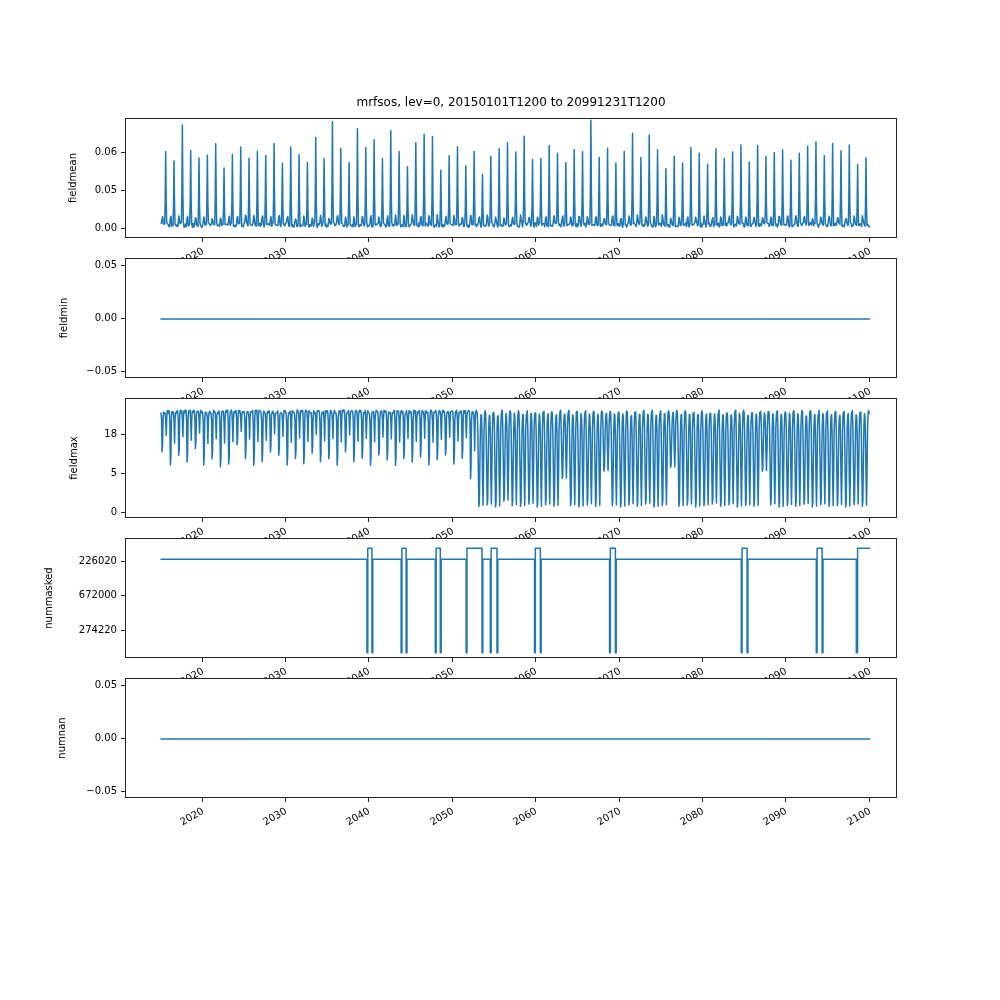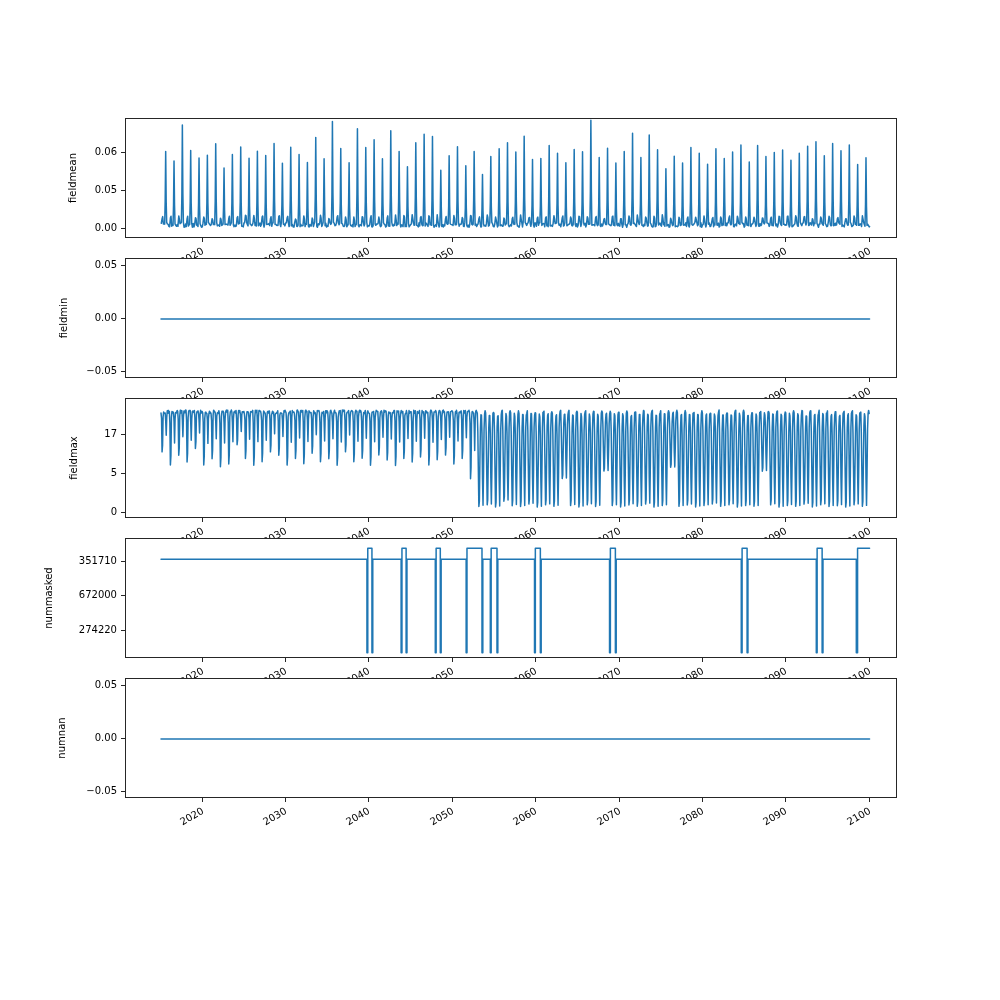--- a/index.html
+++ b/index.html
@@ -13,20 +13,21 @@
   .ytl{position:absolute;font-size:10px;line-height:12px;height:12px;text-align:right;white-space:nowrap;}
   .xtl{position:absolute;font-size:10px;line-height:12px;height:12px;width:48px;text-align:right;
        transform:rotate(-30deg);transform-origin:100% 0;white-space:nowrap;}
   .tickmark{position:absolute;background:#262626;}
   .xlabel{position:absolute;left:125px;width:772px;top:844px;text-align:center;font-size:11px;}
 </style>
 </head>
 <body>
 
 <div class="figure" id="fig">
+  <div class="fig-title">mrfsos, lev=0, 20150101T1200 to 20991231T1200</div>
 <div class="ylab" style="left: 13px; top: 171px; width: 120px;">fieldmean</div>
     <div class="tickmark" style="left: 121px; top: 227.811px; width: 4px; height: 1px;"></div>
     <div class="ytl" style="left: 20px; width: 97px; top: 221.811px;">0.00</div>
     <div class="tickmark" style="left: 121px; top: 190.075px; width: 4px; height: 1px;"></div>
     <div class="ytl" style="left: 20px; width: 97px; top: 184.075px;">0.05</div>
     <div class="tickmark" style="left: 121px; top: 152.34px; width: 4px; height: 1px;"></div>
     <div class="ytl" style="left: 20px; width: 97px; top: 146.34px;">0.06</div>
     <div class="tickmark" style="left: 201.7px; top: 238px; width: 1px; height: 4px;"></div>
     <div class="xtl" style="left: 151.7px; top: 245px;">2020</div>
     <div class="tickmark" style="left: 285.069px; top: 238px; width: 1px; height: 4px;"></div>
@@ -79,21 +80,21 @@
       <svg width="772" height="120">
         <path d="M35.02,60.00L743.57,60.00" fill="none" stroke="#1f77b4" stroke-width="1.5" stroke-linejoin="round" stroke-linecap="round"></path>
       </svg>
     </div>
     <div class="ylab" style="left: 14px; top: 451px; width: 120px;">fieldmax</div>
     <div class="tickmark" style="left: 121px; top: 511.894px; width: 4px; height: 1px;"></div>
     <div class="ytl" style="left: 20px; width: 97px; top: 505.894px;">0</div>
     <div class="tickmark" style="left: 121px; top: 472.755px; width: 4px; height: 1px;"></div>
     <div class="ytl" style="left: 20px; width: 97px; top: 466.755px;">5</div>
     <div class="tickmark" style="left: 121px; top: 433.616px; width: 4px; height: 1px;"></div>
-    <div class="ytl" style="left: 20px; width: 97px; top: 427.616px;">17</div>
+    <div class="ytl" style="left: 20px; width: 97px; top: 427.616px;">18</div>
     <div class="tickmark" style="left: 201.7px; top: 518px; width: 1px; height: 4px;"></div>
     <div class="xtl" style="left: 151.7px; top: 525px;">2020</div>
     <div class="tickmark" style="left: 285.069px; top: 518px; width: 1px; height: 4px;"></div>
     <div class="xtl" style="left: 235.069px; top: 525px;">2030</div>
     <div class="tickmark" style="left: 368.438px; top: 518px; width: 1px; height: 4px;"></div>
     <div class="xtl" style="left: 318.438px; top: 525px;">2040</div>
     <div class="tickmark" style="left: 451.808px; top: 518px; width: 1px; height: 4px;"></div>
     <div class="xtl" style="left: 401.808px; top: 525px;">2050</div>
     <div class="tickmark" style="left: 535.177px; top: 518px; width: 1px; height: 4px;"></div>
     <div class="xtl" style="left: 485.177px; top: 525px;">2060</div>
@@ -109,21 +110,21 @@
       <svg width="772" height="120">
         <path d="M35.02,14.07L35.54,19.13L36.06,52.87L36.58,46.10L37.10,17.96L37.62,13.03L38.14,14.42L38.66,14.19L39.18,14.05L39.70,21.81L40.23,36.16L40.75,18.33L41.27,11.77L41.79,14.26L42.31,11.38L42.83,13.88L43.35,12.39L43.87,24.21L44.39,66.08L44.92,56.76L45.44,18.36L45.96,12.58L46.48,14.05L47.00,12.82L47.52,13.76L48.04,22.12L48.56,44.06L49.08,20.06L49.60,13.55L50.13,14.15L50.65,13.28L51.17,11.44L51.69,12.37L52.21,20.40L52.73,56.22L53.25,48.83L53.77,16.77L54.29,11.36L54.82,11.33L55.34,14.05L55.86,11.71L56.38,21.25L56.90,37.64L57.42,18.38L57.94,12.00L58.46,12.30L58.98,13.73L59.50,11.09L60.03,11.29L60.55,21.03L61.07,62.96L61.59,54.12L62.11,18.59L62.63,12.46L63.15,11.38L63.67,11.40L64.19,11.58L64.72,23.15L65.24,41.32L65.76,19.84L66.28,12.61L66.80,11.92L67.32,12.71L67.84,13.58L68.36,11.43L68.88,18.73L69.40,49.47L69.93,42.76L70.45,15.70L70.97,12.74L71.49,12.96L72.01,11.88L72.53,13.98L73.05,20.98L73.57,34.02L74.09,16.20L74.62,11.26L75.14,12.71L75.66,14.05L76.18,12.48L76.70,13.71L77.22,23.20L77.74,66.01L78.26,57.18L78.78,19.07L79.31,13.38L79.83,13.10L80.35,14.22L80.87,14.55L81.39,21.75L81.91,44.36L82.43,19.83L82.95,14.34L83.47,12.14L83.99,14.18L84.52,13.44L85.04,14.59L85.56,21.69L86.08,59.71L86.60,51.24L87.12,16.25L87.64,11.14L88.16,12.18L88.68,12.57L89.21,13.85L89.73,22.15L90.25,39.72L90.77,17.51L91.29,14.00L91.81,13.47L92.33,14.43L92.85,11.77L93.37,14.28L93.89,24.50L94.42,67.77L94.94,58.41L95.46,17.71L95.98,12.13L96.50,13.08L97.02,12.11L97.54,13.40L98.06,23.88L98.58,44.00L99.11,19.79L99.63,13.12L100.15,11.41L100.67,11.14L101.19,13.23L101.71,11.30L102.23,23.90L102.75,65.05L103.27,56.24L103.79,17.92L104.32,12.72L104.84,12.30L105.36,10.97L105.88,13.14L106.40,23.60L106.92,42.67L107.44,19.96L107.96,13.04L108.48,13.18L109.01,12.10L109.53,14.03L110.05,11.44L110.57,19.84L111.09,45.76L111.61,40.66L112.13,15.73L112.65,11.39L113.17,13.59L113.69,11.39L114.22,14.18L114.74,20.11L115.26,32.52L115.78,15.94L116.30,12.72L116.82,12.68L117.34,13.42L117.86,12.45L118.38,14.60L118.91,20.65L119.43,59.44L119.95,51.77L120.47,18.39L120.99,12.72L121.51,12.86L122.03,12.76L122.55,13.94L123.07,20.67L123.60,40.28L124.12,18.52L124.64,12.79L125.16,12.54L125.68,13.10L126.20,13.23L126.72,11.39L127.24,24.27L127.76,66.25L128.28,57.46L128.81,18.18L129.33,11.36L129.85,12.88L130.37,13.51L130.89,11.24L131.41,24.44L131.93,42.61L132.45,18.26L132.97,11.48L133.50,11.56L134.02,12.20L134.54,12.18L135.06,14.70L135.58,21.55L136.10,62.68L136.62,53.94L137.14,18.55L137.66,12.06L138.18,13.05L138.71,13.65L139.23,14.57L139.75,22.01L140.27,41.30L140.79,19.81L141.31,13.23L141.83,12.44L142.35,12.26L142.87,14.27L143.40,12.03L143.92,20.30L144.44,52.87L144.96,45.90L145.48,16.08L146.00,14.16L146.52,12.24L147.04,14.28L147.56,13.20L148.08,19.20L148.61,34.85L149.13,16.38L149.65,14.52L150.17,14.36L150.69,13.56L151.21,13.95L151.73,11.78L152.25,22.03L152.77,56.16L153.30,48.99L153.82,16.27L154.34,14.15L154.86,13.81L155.38,14.31L155.90,14.45L156.42,20.76L156.94,37.48L157.46,19.34L157.98,11.68L158.51,12.94L159.03,11.28L159.55,12.52L160.07,13.79L160.59,22.91L161.11,66.08L161.63,57.65L162.15,17.39L162.67,14.30L163.20,13.34L163.72,13.27L164.24,12.08L164.76,22.80L165.28,43.15L165.80,18.24L166.32,11.60L166.84,13.35L167.36,13.15L167.88,12.96L168.41,14.62L168.93,21.53L169.45,59.55L169.97,51.10L170.49,17.67L171.01,11.14L171.53,11.11L172.05,12.79L172.57,12.87L173.10,22.42L173.62,38.92L174.14,19.53L174.66,11.69L175.18,11.39L175.70,12.97L176.22,12.72L176.74,11.41L177.26,23.02L177.79,64.75L178.31,55.89L178.83,18.42L179.35,11.89L179.87,11.15L180.39,12.69L180.91,12.36L181.43,21.60L181.95,42.41L182.47,20.33L183.00,11.84L183.52,13.38L184.04,13.49L184.56,13.72L185.08,13.49L185.60,20.02L186.12,54.25L186.64,47.01L187.16,17.25L187.69,11.64L188.21,14.43L188.73,13.46L189.25,13.83L189.77,20.66L190.29,35.65L190.81,17.03L191.33,11.59L191.85,11.82L192.37,12.07L192.90,11.49L193.42,13.82L193.94,23.43L194.46,62.81L194.98,54.17L195.50,18.62L196.02,13.36L196.54,13.58L197.06,14.17L197.59,12.58L198.11,23.05L198.63,42.03L199.15,18.85L199.67,11.65L200.19,14.02L200.71,11.72L201.23,12.00L201.75,13.34L202.27,21.75L202.80,59.64L203.32,51.46L203.84,17.05L204.36,11.79L204.88,11.32L205.40,13.36L205.92,14.34L206.44,22.83L206.96,39.64L207.49,18.11L208.01,12.95L208.53,11.17L209.05,13.76L209.57,13.42L210.09,14.27L210.61,22.73L211.13,66.15L211.65,57.62L212.17,17.98L212.70,14.40L213.22,11.88L213.74,12.23L214.26,11.56L214.78,24.56L215.30,43.10L215.82,18.61L216.34,11.09L216.86,12.77L217.39,11.68L217.91,11.06L218.43,11.36L218.95,21.30L219.47,52.84L219.99,45.74L220.51,15.67L221.03,13.46L221.55,13.10L222.08,12.38L222.60,11.55L223.12,19.52L223.64,36.05L224.16,17.90L224.68,13.26L225.20,12.07L225.72,11.57L226.24,11.97L226.76,12.77L227.29,23.27L227.81,62.67L228.33,54.84L228.85,16.66L229.37,12.76L229.89,11.20L230.41,12.45L230.93,12.38L231.45,23.69L231.98,42.20L232.50,17.91L233.02,13.00L233.54,11.25L234.06,13.03L234.58,11.54L235.10,12.95L235.62,22.14L236.14,59.29L236.66,51.51L237.19,17.76L237.71,13.41L238.23,14.46L238.75,13.34L239.27,11.49L239.79,21.58L240.31,39.15L240.83,20.06L241.35,13.22L241.88,11.86L242.40,13.70L242.92,14.18L243.44,14.54L243.96,22.14L244.48,66.18L245.00,57.63L245.52,19.10L246.04,13.21L246.56,13.09L247.09,13.36L247.61,12.51L248.13,22.68L248.65,42.83L249.17,18.63L249.69,14.29L250.21,11.37L250.73,11.90L251.25,12.31L251.78,12.39L252.30,21.65L252.82,55.95L253.34,48.82L253.86,18.99L254.38,13.41L254.90,12.41L255.42,11.76L255.94,13.41L256.46,22.03L256.99,38.27L257.51,18.60L258.03,11.13L258.55,13.15L259.07,12.12L259.59,11.78L260.11,12.44L260.63,22.07L261.15,60.88L261.68,53.16L262.20,16.52L262.72,13.02L263.24,14.25L263.76,13.34L264.28,13.82L264.80,20.85L265.32,40.03L265.84,19.50L266.37,13.67L266.89,14.18L267.41,13.12L267.93,11.50L268.45,11.54L268.97,22.03L269.49,66.42L270.01,57.39L270.53,18.30L271.05,11.76L271.58,12.97L272.10,12.53L272.62,12.08L273.14,22.47L273.66,42.90L274.18,19.75L274.70,14.36L275.22,11.61L275.74,13.48L276.27,13.89L276.79,12.39L277.31,20.14L277.83,59.45L278.35,51.58L278.87,16.79L279.39,14.53L279.91,14.17L280.43,11.60L280.95,14.44L281.48,22.59L282.00,39.42L282.52,19.01L283.04,11.60L283.56,14.20L284.08,12.82L284.60,13.05L285.12,12.68L285.64,22.44L286.17,63.06L286.69,54.15L287.21,19.40L287.73,11.35L288.25,14.38L288.77,13.21L289.29,11.68L289.81,21.72L290.33,42.28L290.85,20.18L291.38,12.57L291.90,14.00L292.42,13.40L292.94,14.47L293.46,11.48L293.98,20.53L294.50,57.89L295.02,50.36L295.54,18.36L296.07,11.54L296.59,13.70L297.11,13.17L297.63,12.74L298.15,20.18L298.67,39.34L299.19,17.05L299.71,11.74L300.23,12.14L300.75,13.78L301.28,13.26L301.80,13.47L302.32,23.80L302.84,66.06L303.36,57.05L303.88,19.26L304.40,12.28L304.92,11.14L305.44,12.00L305.97,13.80L306.49,22.26L307.01,43.32L307.53,18.04L308.05,13.03L308.57,12.93L309.09,13.06L309.61,11.56L310.13,12.80L310.65,22.43L311.18,60.64L311.70,52.24L312.22,17.65L312.74,13.39L313.26,11.53L313.78,11.67L314.30,13.29L314.82,21.98L315.34,40.48L315.87,18.30L316.39,12.84L316.91,11.35L317.43,11.07L317.95,13.72L318.47,12.91L318.99,19.87L319.51,56.09L320.03,48.76L320.56,17.98L321.08,12.95L321.60,13.29L322.12,12.84L322.64,12.95L323.16,22.02L323.68,38.30L324.20,18.81L324.72,12.64L325.24,12.27L325.77,11.87L326.29,12.05L326.81,13.46L327.33,21.82L327.85,65.04L328.37,56.36L328.89,19.82L329.41,12.82L329.93,14.18L330.46,11.21L330.98,13.90L331.50,23.76L332.02,42.08L332.54,20.87L333.06,13.29L333.58,12.96L334.10,13.67L334.62,12.85L335.14,11.81L335.67,20.51L336.19,59.39L336.71,51.17L337.23,16.72L337.75,11.49L338.27,12.97L338.79,14.09L339.31,11.56L339.83,23.13L340.36,38.83L340.88,18.37L341.40,12.65L341.92,12.30L342.44,12.50L342.96,11.28L343.48,13.70L344.00,23.96L344.52,79.66L345.04,68.68L345.57,20.32L346.09,12.69L346.61,12.60L347.13,13.77L347.65,14.10L348.17,26.01L348.69,51.49L349.21,21.20L349.73,12.35L350.26,11.40L350.78,13.12L351.30,14.10L351.82,32.55L352.34,70.39L352.86,107.38L353.38,102.51L353.90,62.19L354.42,29.26L354.94,15.73L355.47,16.16L355.99,34.20L356.51,80.32L357.03,106.35L357.55,72.91L358.07,30.20L358.59,15.22L359.11,11.66L359.63,13.89L360.16,32.97L360.68,69.38L361.20,105.81L361.72,100.91L362.24,61.61L362.76,29.09L363.28,16.52L363.80,16.58L364.32,34.69L364.85,79.08L365.37,104.92L365.89,71.29L366.41,30.55L366.93,14.30L367.45,13.45L367.97,14.22L368.49,32.66L369.01,71.51L369.53,108.03L370.06,103.19L370.58,63.32L371.10,27.98L371.62,17.26L372.14,16.72L372.66,34.45L373.18,80.69L373.70,107.03L374.22,73.12L374.75,30.29L375.27,15.61L375.79,11.93L376.31,11.23L376.83,31.69L377.35,67.51L377.87,102.17L378.39,97.37L378.91,58.46L379.43,27.95L379.96,14.55L380.48,17.26L381.00,33.47L381.52,76.38L382.04,101.10L382.56,69.13L383.08,29.03L383.60,13.27L384.12,11.81L384.65,13.64L385.17,32.17L385.69,70.19L386.21,106.67L386.73,101.54L387.25,61.59L387.77,28.68L388.29,14.22L388.81,17.28L389.33,35.36L389.86,80.02L390.38,105.55L390.90,71.42L391.42,30.10L391.94,15.35L392.46,11.82L392.98,14.38L393.50,33.65L394.02,70.29L394.55,107.38L395.07,102.24L395.59,62.31L396.11,28.77L396.63,15.38L397.15,15.88L397.67,35.87L398.19,79.79L398.71,106.39L399.23,71.61L399.76,28.63L400.28,16.26L400.80,14.22L401.32,11.72L401.84,31.89L402.36,69.73L402.88,105.07L403.40,100.08L403.92,61.16L404.45,27.96L404.97,14.44L405.49,14.83L406.01,34.34L406.53,78.53L407.05,104.16L407.57,71.29L408.09,28.29L408.61,16.43L409.13,13.68L409.66,14.03L410.18,34.88L410.70,70.88L411.22,108.06L411.74,103.20L412.26,63.14L412.78,27.18L413.30,15.11L413.82,17.86L414.35,36.21L414.87,80.88L415.39,107.18L415.91,72.97L416.43,28.75L416.95,13.33L417.47,13.11L417.99,12.25L418.51,34.50L419.04,69.49L419.56,105.81L420.08,100.82L420.60,61.80L421.12,27.08L421.64,16.20L422.16,14.75L422.68,35.77L423.20,78.95L423.72,104.87L424.25,71.55L424.77,29.21L425.29,14.49L425.81,12.72L426.33,14.19L426.85,34.73L427.37,70.45L427.89,107.36L428.41,102.22L428.94,62.34L429.46,27.29L429.98,17.10L430.50,15.77L431.02,35.43L431.54,80.59L432.06,106.29L432.58,72.65L433.10,28.83L433.62,15.75L434.15,12.10L434.67,11.38L435.19,28.46L435.71,54.48L436.23,79.57L436.75,75.92L437.27,47.87L437.79,23.47L438.31,15.63L438.84,15.17L439.36,28.46L439.88,60.13L440.40,78.95L440.92,54.70L441.44,25.65L441.96,15.60L442.48,12.74L443.00,11.36L443.52,32.54L444.05,70.79L444.57,106.56L445.09,101.54L445.61,62.12L446.13,29.07L446.65,16.03L447.17,16.54L447.69,35.93L448.21,79.39L448.74,105.59L449.26,71.24L449.78,29.90L450.30,13.83L450.82,12.21L451.34,13.05L451.86,33.54L452.38,71.87L452.90,108.03L453.42,103.11L453.95,62.20L454.47,28.88L454.99,14.47L455.51,17.63L456.03,34.75L456.55,80.16L457.07,107.08L457.59,73.10L458.11,31.58L458.64,15.71L459.16,12.79L459.68,11.79L460.20,33.58L460.72,69.55L461.24,105.84L461.76,100.83L462.28,61.56L462.80,28.75L463.33,14.93L463.85,17.66L464.37,34.14L464.89,79.34L465.41,104.81L465.93,71.73L466.45,31.16L466.97,15.22L467.49,12.37L468.01,12.42L468.54,33.17L469.06,71.20L469.58,107.41L470.10,102.39L470.62,62.61L471.14,29.34L471.66,15.21L472.18,16.93L472.70,36.21L473.23,79.75L473.75,106.35L474.27,72.56L474.79,30.47L475.31,14.26L475.83,12.01L476.35,13.31L476.87,25.22L477.39,48.94L477.91,72.10L478.44,69.06L478.96,44.13L479.48,23.01L480.00,15.39L480.52,14.23L481.04,25.63L481.56,55.54L482.08,71.51L482.60,50.42L483.13,25.04L483.65,14.88L484.17,12.33L484.69,14.02L485.21,32.41L485.73,70.23L486.25,106.56L486.77,101.65L487.29,61.78L487.81,28.99L488.34,14.64L488.86,16.60L489.38,35.73L489.90,79.54L490.42,105.72L490.94,71.65L491.46,30.24L491.98,15.64L492.50,13.26L493.03,13.28L493.55,34.24L494.07,70.90L494.59,108.04L495.11,103.18L495.63,62.70L496.15,27.86L496.67,14.81L497.19,16.87L497.71,35.57L498.24,80.66L498.76,107.10L499.28,73.05L499.80,30.67L500.32,14.41L500.84,11.91L501.36,13.80L501.88,34.49L502.40,69.39L502.93,105.90L503.45,100.90L503.97,62.04L504.49,29.08L505.01,17.49L505.53,16.50L506.05,35.45L506.57,79.33L507.09,104.81L507.62,71.46L508.14,29.66L508.66,13.78L509.18,13.02L509.70,13.02L510.22,34.15L510.74,71.27L511.26,107.29L511.78,102.25L512.30,61.87L512.83,27.38L513.35,15.53L513.87,15.44L514.39,35.08L514.91,79.66L515.43,106.45L515.95,71.95L516.47,29.03L516.99,16.65L517.52,11.41L518.04,11.92L518.56,32.97L519.08,69.97L519.60,105.08L520.12,100.34L520.64,60.94L521.16,27.62L521.68,15.18L522.20,16.06L522.73,35.17L523.25,78.81L523.77,104.12L524.29,70.89L524.81,28.58L525.33,14.81L525.85,12.10L526.37,11.28L526.89,32.40L527.42,71.43L527.94,108.05L528.46,102.91L528.98,61.83L529.50,28.72L530.02,16.24L530.54,16.81L531.06,35.35L531.58,80.89L532.10,107.13L532.63,73.07L533.15,28.82L533.67,15.20L534.19,13.66L534.71,11.67L535.23,34.11L535.75,70.07L536.27,106.58L536.79,101.60L537.32,62.04L537.84,27.49L538.36,14.79L538.88,14.95L539.40,34.58L539.92,79.09L540.44,105.70L540.96,71.72L541.48,29.61L542.00,14.14L542.53,11.71L543.05,13.37L543.57,24.61L544.09,46.84L544.61,68.32L545.13,65.38L545.65,41.11L546.17,22.77L546.69,14.79L547.22,13.25L547.74,24.73L548.26,52.56L548.78,67.89L549.30,47.50L549.82,22.25L550.34,13.73L550.86,11.35L551.38,13.65L551.90,33.03L552.43,70.45L552.95,107.31L553.47,102.27L553.99,61.62L554.51,29.90L555.03,16.16L555.55,15.59L556.07,35.35L556.59,80.05L557.12,106.46L557.64,72.11L558.16,30.35L558.68,14.34L559.20,11.61L559.72,13.73L560.24,31.86L560.76,69.88L561.28,105.88L561.81,100.89L562.33,61.57L562.85,27.52L563.37,15.45L563.89,15.90L564.41,34.54L564.93,79.41L565.45,104.94L565.97,71.14L566.49,29.44L567.02,14.26L567.54,14.41L568.06,13.45L568.58,33.59L569.10,70.86L569.62,108.04L570.14,103.07L570.66,62.75L571.18,27.64L571.71,15.38L572.23,15.95L572.75,33.91L573.27,80.84L573.79,107.11L574.31,72.70L574.83,30.14L575.35,15.09L575.87,11.72L576.39,14.09L576.92,32.15L577.44,70.24L577.96,106.57L578.48,101.57L579.00,61.75L579.52,28.90L580.04,16.19L580.56,14.95L581.08,36.02L581.61,79.53L582.13,105.71L582.65,72.17L583.17,30.57L583.69,15.52L584.21,14.23L584.73,14.46L585.25,32.13L585.77,69.22L586.29,105.04L586.82,100.11L587.34,61.33L587.86,28.87L588.38,15.09L588.90,17.22L589.42,33.62L589.94,78.78L590.46,104.06L590.98,71.16L591.51,30.09L592.03,16.61L592.55,13.20L593.07,11.03L593.59,33.43L594.11,70.23L594.63,107.36L595.15,102.29L595.67,62.73L596.19,29.72L596.72,16.01L597.24,16.06L597.76,33.74L598.28,79.77L598.80,106.40L599.32,72.01L599.84,30.85L600.36,15.67L600.88,14.03L601.41,14.20L601.93,32.21L602.45,69.15L602.97,105.83L603.49,100.85L604.01,61.39L604.53,28.35L605.05,15.88L605.57,16.71L606.10,33.34L606.62,78.93L607.14,104.81L607.66,71.23L608.18,28.74L608.70,14.46L609.22,11.73L609.74,11.21L610.26,34.64L610.78,71.20L611.31,108.09L611.83,102.90L612.35,62.34L612.87,29.67L613.39,14.28L613.91,16.99L614.43,36.52L614.95,80.34L615.47,107.02L616.00,72.32L616.52,29.15L617.04,13.77L617.56,11.14L618.08,13.09L618.60,32.69L619.12,69.77L619.64,106.61L620.16,101.76L620.68,61.12L621.21,27.52L621.73,16.70L622.25,16.47L622.77,35.03L623.29,79.60L623.81,105.68L624.33,71.98L624.85,29.17L625.37,16.65L625.90,13.67L626.42,14.16L626.94,34.72L627.46,71.19L627.98,107.29L628.50,102.29L629.02,61.28L629.54,29.05L630.06,14.92L630.58,16.93L631.11,34.53L631.63,80.37L632.15,106.43L632.67,72.00L633.19,28.62L633.71,13.59L634.23,14.02L634.75,12.58L635.27,25.30L635.80,49.48L636.32,72.16L636.84,68.94L637.36,44.20L637.88,22.55L638.40,13.81L638.92,16.26L639.44,27.90L639.96,55.02L640.48,71.49L641.01,49.98L641.53,23.55L642.05,13.09L642.57,12.46L643.09,14.02L643.61,32.31L644.13,69.28L644.65,105.87L645.17,100.82L645.70,60.84L646.22,28.65L646.74,14.88L647.26,15.55L647.78,33.98L648.30,79.18L648.82,104.84L649.34,71.44L649.86,28.62L650.38,15.85L650.91,12.42L651.43,12.00L651.95,33.62L652.47,71.06L652.99,108.05L653.51,102.96L654.03,62.76L654.55,27.67L655.07,15.31L655.60,16.45L656.12,34.95L656.64,80.69L657.16,107.20L657.68,73.10L658.20,29.70L658.72,15.54L659.24,13.02L659.76,13.92L660.29,32.04L660.81,70.50L661.33,106.56L661.85,101.68L662.37,62.30L662.89,29.27L663.41,14.36L663.93,16.94L664.45,34.15L664.97,79.13L665.50,105.54L666.02,71.16L666.54,29.13L667.06,14.13L667.58,11.75L668.10,13.71L668.62,34.11L669.14,71.08L669.66,107.33L670.19,102.26L670.71,61.85L671.23,27.29L671.75,14.72L672.27,16.45L672.79,35.66L673.31,79.70L673.83,106.44L674.35,71.65L674.87,30.15L675.40,16.52L675.92,11.57L676.44,11.95L676.96,32.43L677.48,69.05L678.00,105.12L678.52,100.33L679.04,60.89L679.56,28.99L680.09,16.89L680.61,17.39L681.13,35.02L681.65,78.45L682.17,104.22L682.69,70.34L683.21,28.33L683.73,13.98L684.25,11.92L684.77,11.87L685.30,32.36L685.82,70.80L686.34,108.02L686.86,103.19L687.38,62.08L687.90,29.78L688.42,16.29L688.94,15.42L689.46,35.98L689.99,81.20L690.51,107.07L691.03,73.41L691.55,29.04L692.07,16.53L692.59,14.22L693.11,11.29L693.63,32.43L694.15,69.43L694.67,105.85L695.20,100.91L695.72,61.36L696.24,28.60L696.76,14.61L697.28,15.71L697.80,35.59L698.32,79.30L698.84,104.86L699.36,71.71L699.89,29.79L700.41,14.28L700.93,14.18L701.45,11.88L701.97,33.84L702.49,71.39L703.01,107.38L703.53,102.20L704.05,62.40L704.58,28.74L705.10,16.96L705.62,15.65L706.14,36.23L706.66,80.62L707.18,106.45L707.70,71.76L708.22,29.60L708.74,16.27L709.26,12.69L709.79,12.78L710.31,32.36L710.83,70.79L711.35,106.63L711.87,101.61L712.39,62.50L712.91,27.25L713.43,17.32L713.95,16.40L714.48,34.18L715.00,79.93L715.52,105.62L716.04,71.35L716.56,31.35L717.08,14.73L717.60,13.12L718.12,12.39L718.64,34.46L719.16,71.93L719.69,108.10L720.21,103.08L720.73,62.07L721.25,28.81L721.77,16.39L722.29,14.75L722.81,35.91L723.33,80.41L723.85,107.05L724.38,72.71L724.90,29.18L725.42,14.39L725.94,12.66L726.46,11.77L726.98,33.75L727.50,69.79L728.02,105.84L728.54,101.03L729.06,61.53L729.59,28.59L730.11,15.82L730.63,16.98L731.15,33.78L731.67,78.59L732.19,104.87L732.71,71.14L733.23,30.54L733.75,14.04L734.28,13.95L734.80,13.04L735.32,33.78L735.84,71.19L736.36,107.35L736.88,102.38L737.40,61.88L737.92,27.05L738.44,14.70L738.96,17.48L739.49,35.87L740.01,79.80L740.53,106.37L741.05,72.55L741.57,30.18L742.09,14.68L742.61,11.42L743.13,14.44" fill="none" stroke="#1f77b4" stroke-width="1.5" stroke-linejoin="round" stroke-linecap="round"></path>
       </svg>
     </div>
     <div class="ylab" style="left: -11px; top: 591px; width: 120px;">nummasked</div>
     <div class="tickmark" style="left: 121px; top: 629.749px; width: 4px; height: 1px;"></div>
     <div class="ytl" style="left: 20px; width: 97px; top: 623.749px;">274220</div>
     <div class="tickmark" style="left: 121px; top: 595.463px; width: 4px; height: 1px;"></div>
     <div class="ytl" style="left: 20px; width: 97px; top: 589.463px;">672000</div>
     <div class="tickmark" style="left: 121px; top: 561.177px; width: 4px; height: 1px;"></div>
-    <div class="ytl" style="left: 20px; width: 97px; top: 555.177px;">351710</div>
+    <div class="ytl" style="left: 20px; width: 97px; top: 555.177px;">226020</div>
     <div class="tickmark" style="left: 201.7px; top: 658px; width: 1px; height: 4px;"></div>
     <div class="xtl" style="left: 151.7px; top: 665px;">2020</div>
     <div class="tickmark" style="left: 285.069px; top: 658px; width: 1px; height: 4px;"></div>
     <div class="xtl" style="left: 235.069px; top: 665px;">2030</div>
     <div class="tickmark" style="left: 368.438px; top: 658px; width: 1px; height: 4px;"></div>
     <div class="xtl" style="left: 318.438px; top: 665px;">2040</div>
     <div class="tickmark" style="left: 451.808px; top: 658px; width: 1px; height: 4px;"></div>
     <div class="xtl" style="left: 401.808px; top: 665px;">2050</div>
     <div class="tickmark" style="left: 535.177px; top: 658px; width: 1px; height: 4px;"></div>
     <div class="xtl" style="left: 485.177px; top: 665px;">2060</div>

